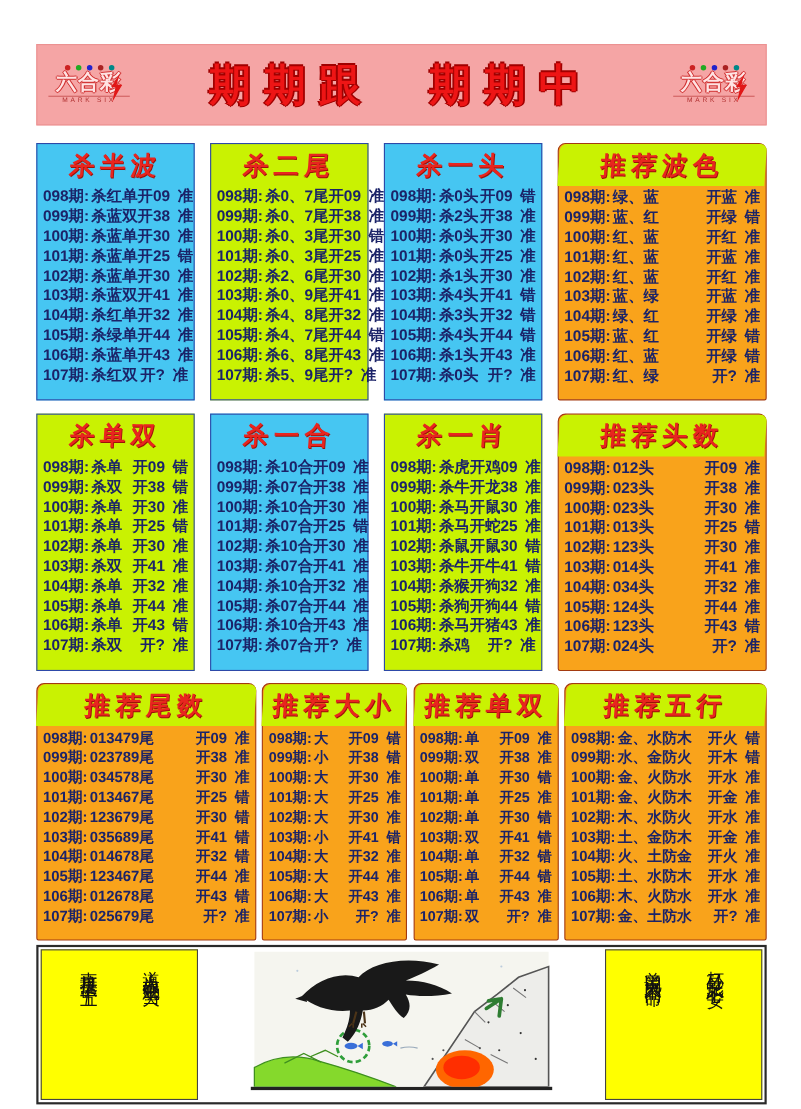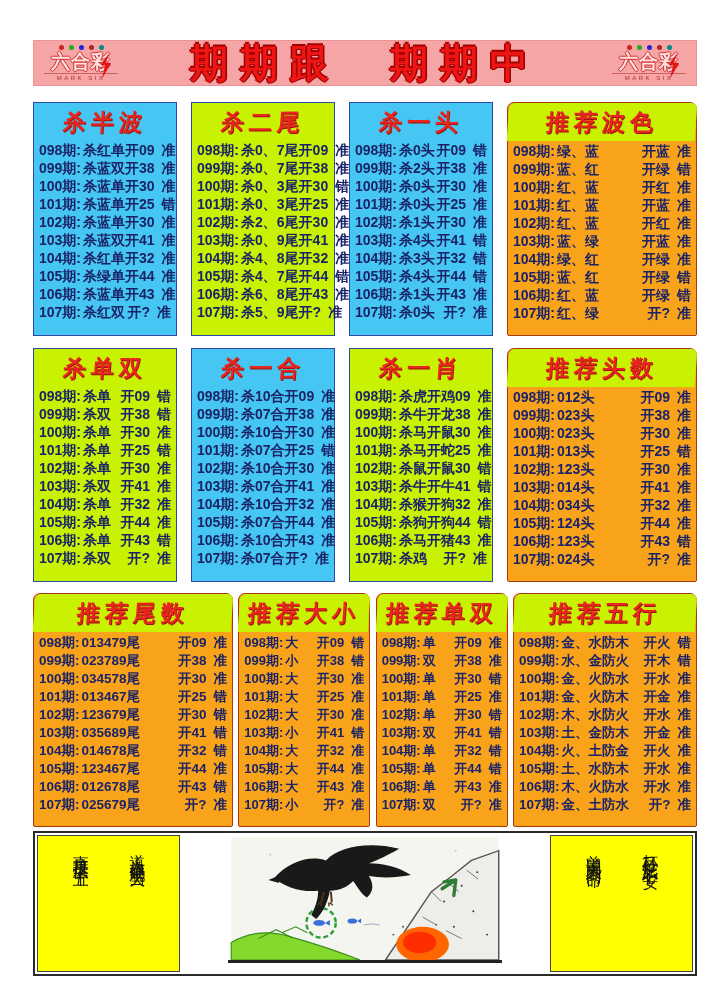--- a/index.html
+++ b/index.html
@@ -6,21 +6,21 @@
   html,body { background:#ffffff; }
   body {
     width:728px; height:1008px;
     font-family:"Liberation Sans", sans-serif;
     position:relative; overflow:hidden;
   }
   .page { padding:40px 31px 0 33px; }
 
   
   .banner {
-    height:46px; background:#f5a5a5;
+    height:74px; background:#f5a5a5;
     display:flex; align-items:center; justify-content:space-between;
     padding:0 10px; border:1px solid #eb9292;
   }
   .main-title {
     color:#ee1515; font-size:38px; font-weight:bold; letter-spacing:12px;
     text-shadow:1.5px 0 #a00000, -1.5px 0 #a00000, 0 1.5px #a00000, 0 -1.5px #a00000;
     white-space:nowrap; transform:scaleY(1.05);
   }
   .logo { width:74px; text-align:center; line-height:1; position:relative; }
   .logo-dots { display:flex; gap:5px; justify-content:center; margin-bottom:2px; }

